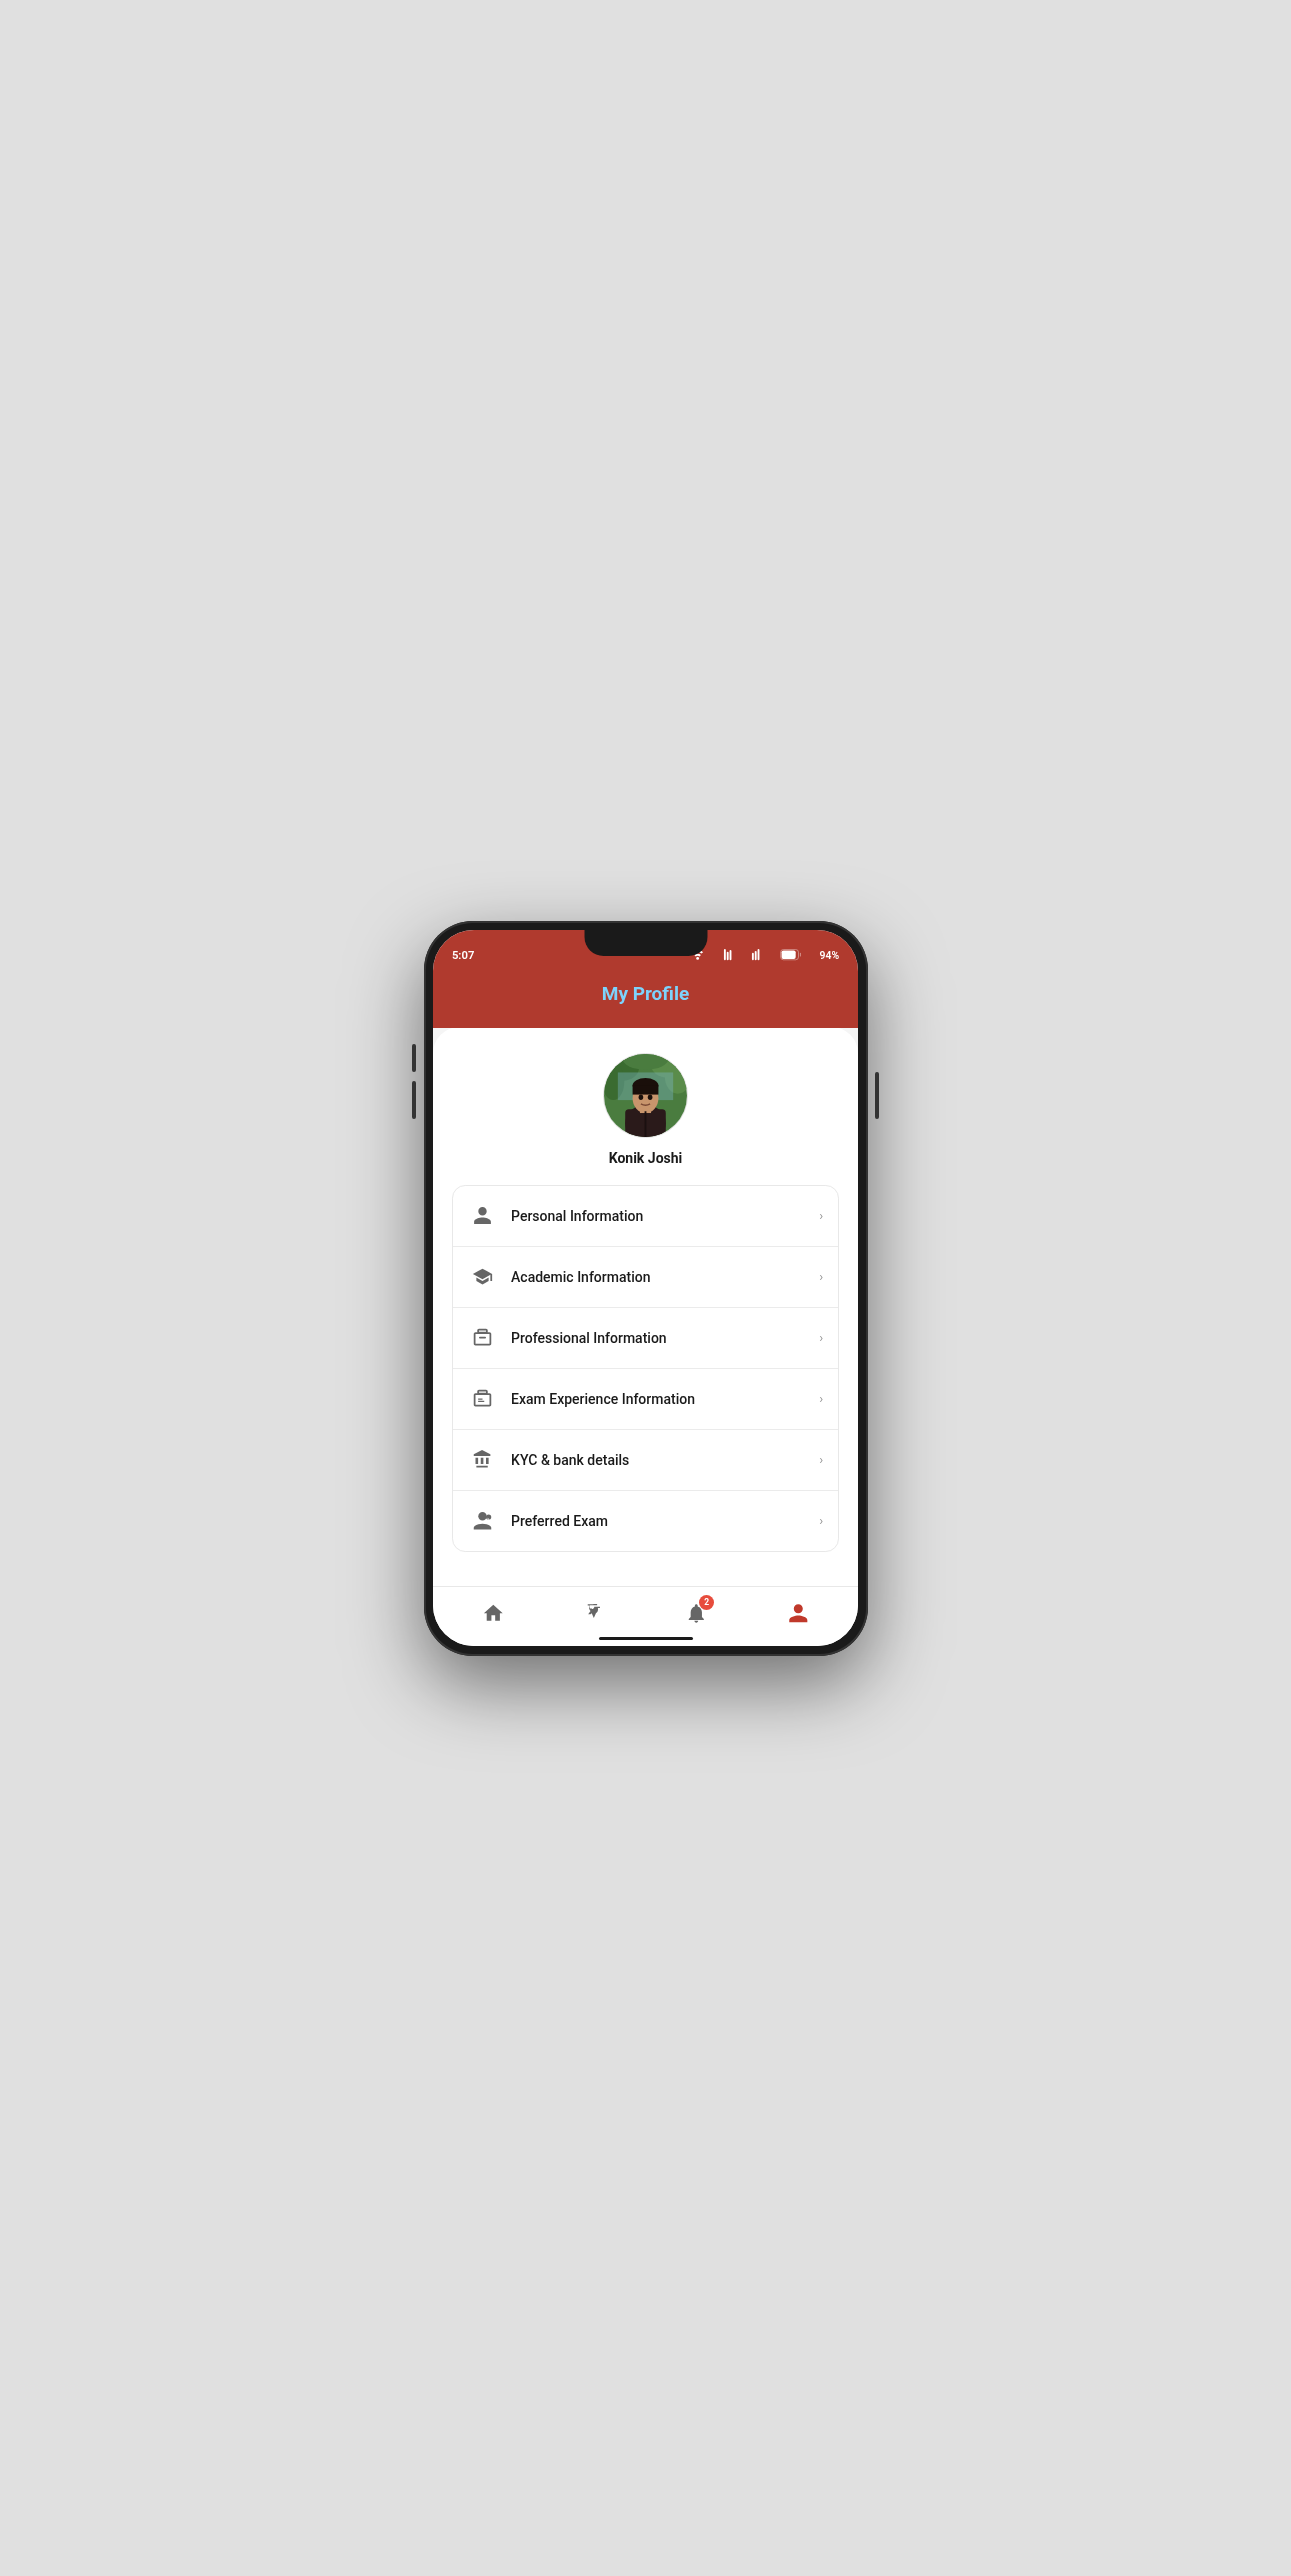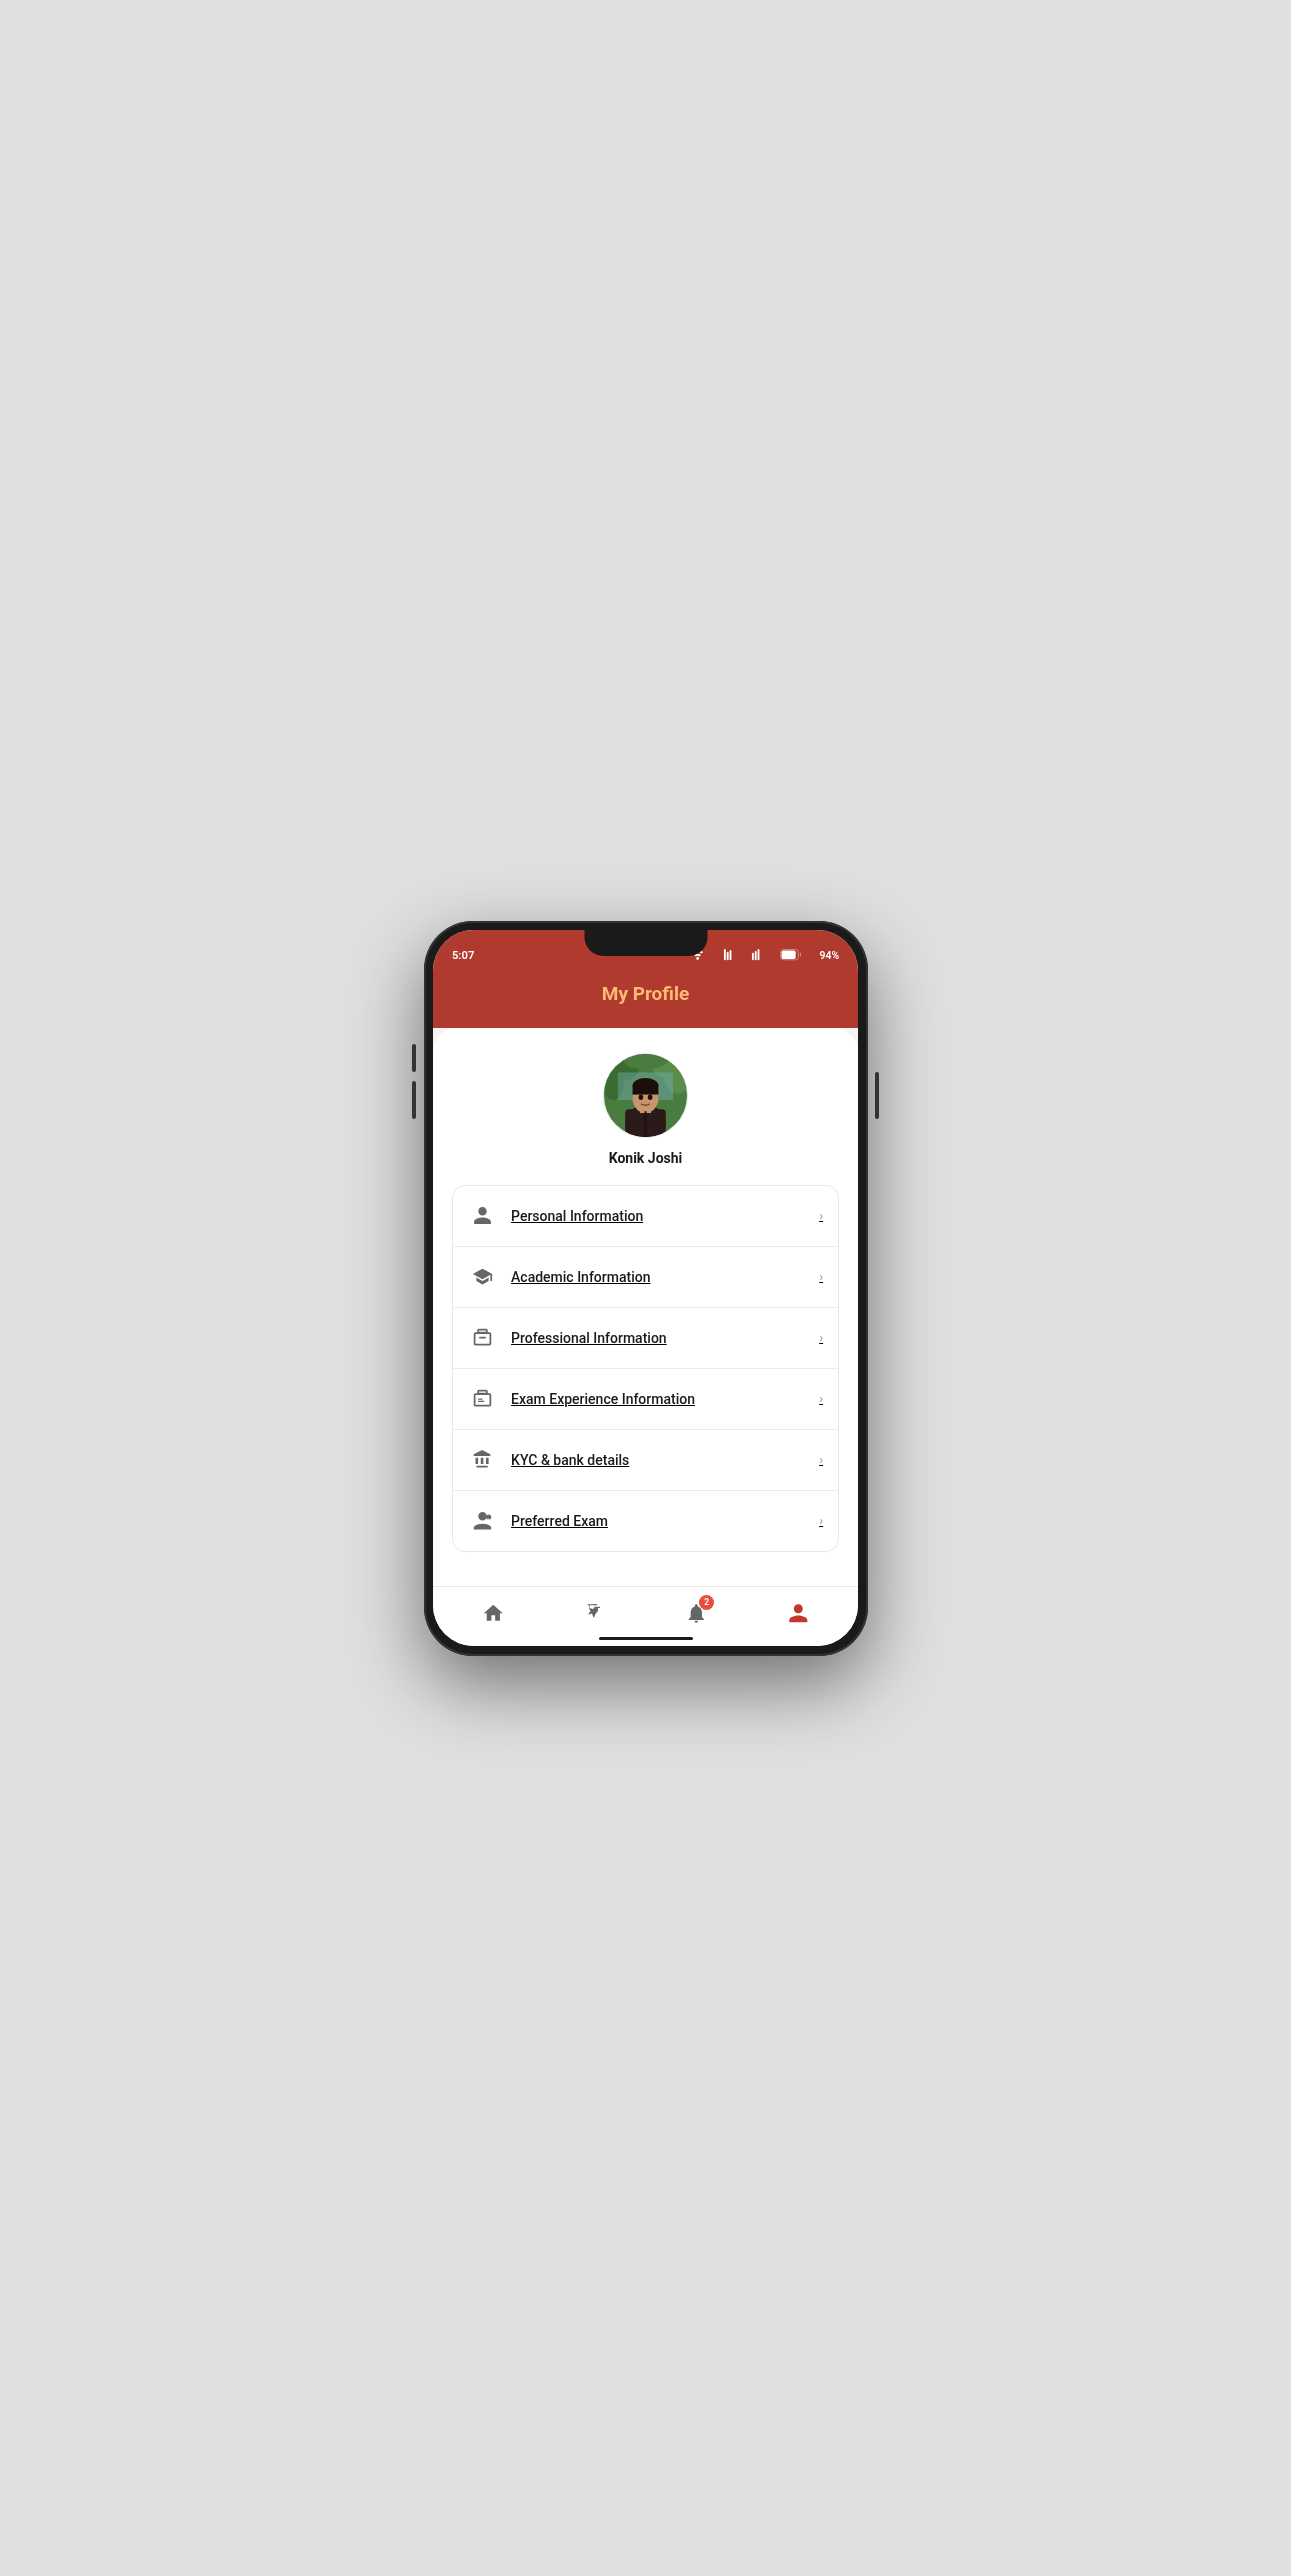--- a/index.html
+++ b/index.html
@@ -74,21 +74,21 @@
     }
 
     
     .header {
       background: #b03a2e;
       text-align: center;
       padding: 11.3px 0 22.6px;
     }
 
     .header-title {
-      color: #fdba74;
+      color: #7dd3fc;
       font-size: 19px;
       font-weight: 700;
     }
 
     
     .main-content {
       flex: 1;
       background: #f5f5f5;
       overflow-y: auto;
       display: flex;
@@ -128,21 +128,20 @@
       margin-bottom: 19px;
     }
 
     
     .menu-list {
       width: 100%;
       background: #fff;
       border: 0.9px solid #e8e8e8;
       border-radius: 13.2px;
       overflow: hidden;
-      text-decoration: underline;
     }
 
     .menu-item {
       display: flex;
       align-items: center;
       padding: 15px 15px;
       border-bottom: 0.9px solid #ebebeb;
       cursor: pointer;
       position: relative;
     }

